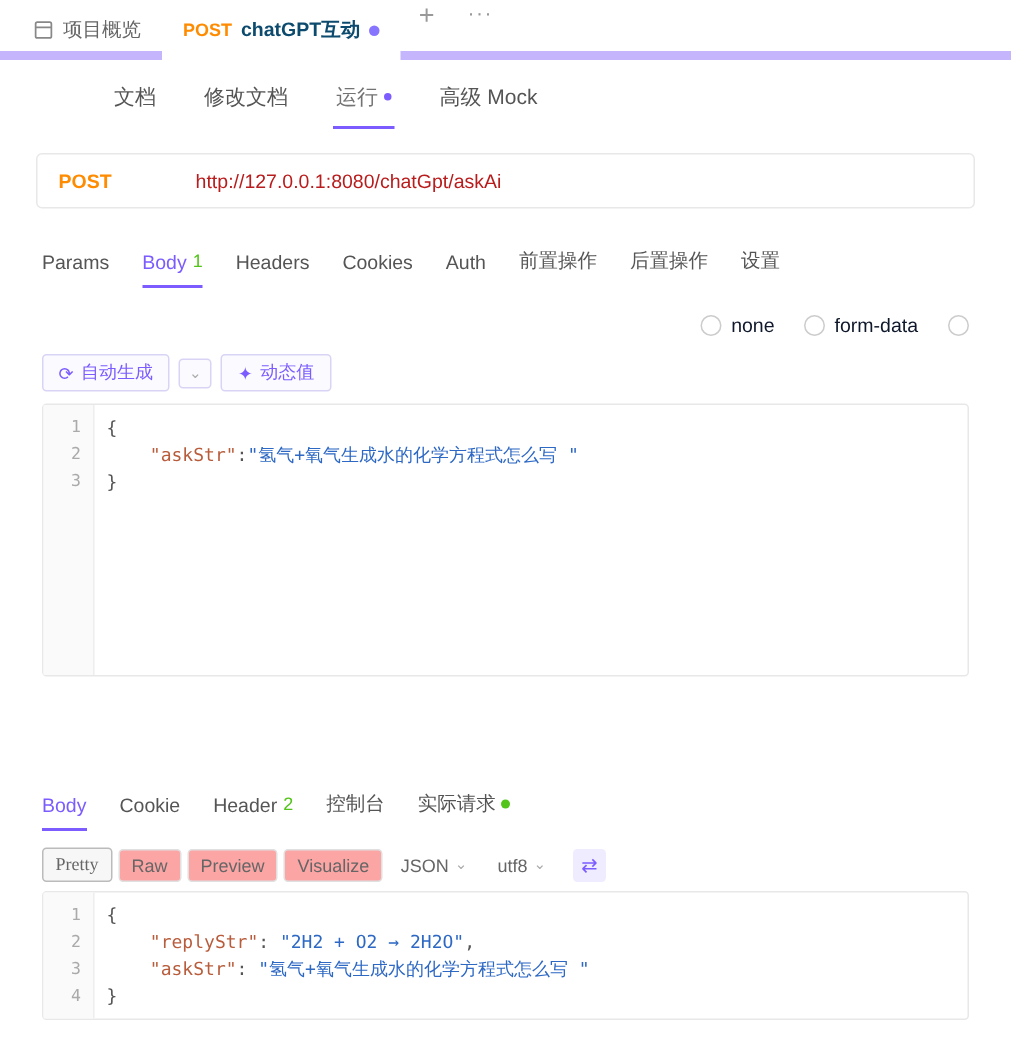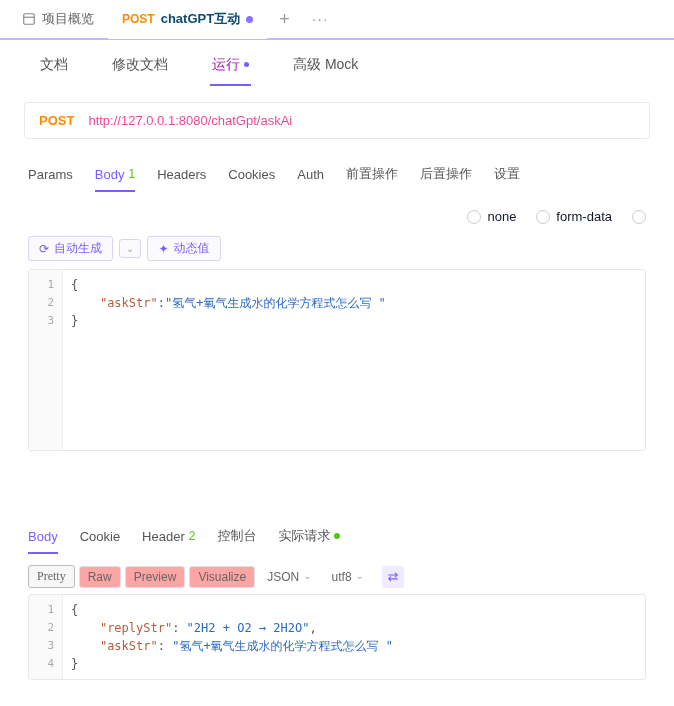--- a/index.html
+++ b/index.html
@@ -1,33 +1,33 @@
 <!DOCTYPE html>
 <html><head>
 <meta charset="utf-8">
 <style>
 * { box-sizing: border-box; margin: 0; padding: 0; }
 body { font-family: -apple-system, BlinkMacSystemFont, "Segoe UI", "PingFang SC", "Microsoft YaHei", sans-serif; font-size: 13px; color: #333; background: #fff; width: 674px; }
-.tabs-bar { display: flex; align-items: center; height: 40px; border-bottom: 2px solid #c4b5fd; padding-left: 8px; }
+.tabs-bar { display: flex; align-items: flex-start; height: 40px; border-bottom: 6px solid #c4b5fd; padding-left: 8px; }
 .tab { display: flex; align-items: center; padding: 0 14px; height: 40px; cursor: pointer; gap: 6px; color: #666; }
 .tab.active { background: #fff; }
 .tab .method { color: #ff8b00; font-weight: 600; font-size: 12px; }
 .tab .title { color: #0c4a6e; }
 .tab.active .title { font-weight: 600; }
 .tab .dot { width: 7px; height: 7px; background: #8875ff; border-radius: 50%; }
 .tab-icon { color: #888; display: inline-flex; }
 .tabs-bar .plus { padding: 0 12px; color: #999; font-size: 18px; cursor: pointer; }
 .tabs-bar .more { padding: 0 10px; color: #999; font-size: 14px; cursor: pointer; letter-spacing: 1px; }
-.sub-tabs { display: flex; align-items: center; height: 48px; padding-left: 38px; gap: 40px; border-bottom: 1px solid transparent; }
+.sub-tabs { display: flex; align-items: center; height: 48px; padding-left: 38px; gap: 28px; border-bottom: 1px solid transparent; margin-left: 36px; }
 .sub-tab { padding: 14px 2px 10px; cursor: pointer; color: #555; font-size: 14px; border-bottom: 2px solid transparent; display: flex; align-items: center; gap: 4px; }
-.sub-tab.active { color: #a21caf; border-bottom: 2px solid #7c5cff; }
+.sub-tab.active { color: #737373; border-bottom: 2px solid #7c5cff; }
 .sub-tab .small-dot { width: 5px; height: 5px; background: #7c5cff; border-radius: 50%; }
 .url-bar { margin: 14px 24px 8px; border: 1px solid #e8e8e8; border-radius: 4px; display: flex; align-items: center; padding: 10px 14px; }
 .url-bar .method { color: #ff8b00; font-weight: 700; margin-right: 14px; }
-.url-bar .url { color: #ec4899; }
+.url-bar .url { color: #b91c1c; margin-left: 42px; }
 .req-tabs { display: flex; gap: 22px; padding: 10px 28px 0; align-items: center; }
 .req-tab { padding: 8px 0; cursor: pointer; color: #555; font-size: 13px; border-bottom: 2px solid transparent; display: flex; align-items: center; gap: 4px; }
 .req-tab.active { color: #7c5cff; border-bottom: 2px solid #7c5cff; }
 .req-tab .count { color: #52c41a; font-size: 12px; }
 .body-type-row { display: flex; justify-content: flex-end; gap: 20px; padding: 16px 28px 12px; align-items: center; }
 .radio-opt { display: flex; align-items: center; gap: 6px; color: #0f172a; cursor: pointer; }
 .radio-circle { width: 14px; height: 14px; border: 1px solid #ccc; border-radius: 50%; }
 .action-row { display: flex; gap: 6px; padding: 0 28px 8px; align-items: center; }
 .pill { display: flex; align-items: center; gap: 5px; padding: 3px 10px; border: 1px solid #d8d4f5; border-radius: 3px; color: #7c5cff; font-size: 12px; cursor: pointer; background: #fafaff; }
 .pill.dd { padding: 3px 6px; }

